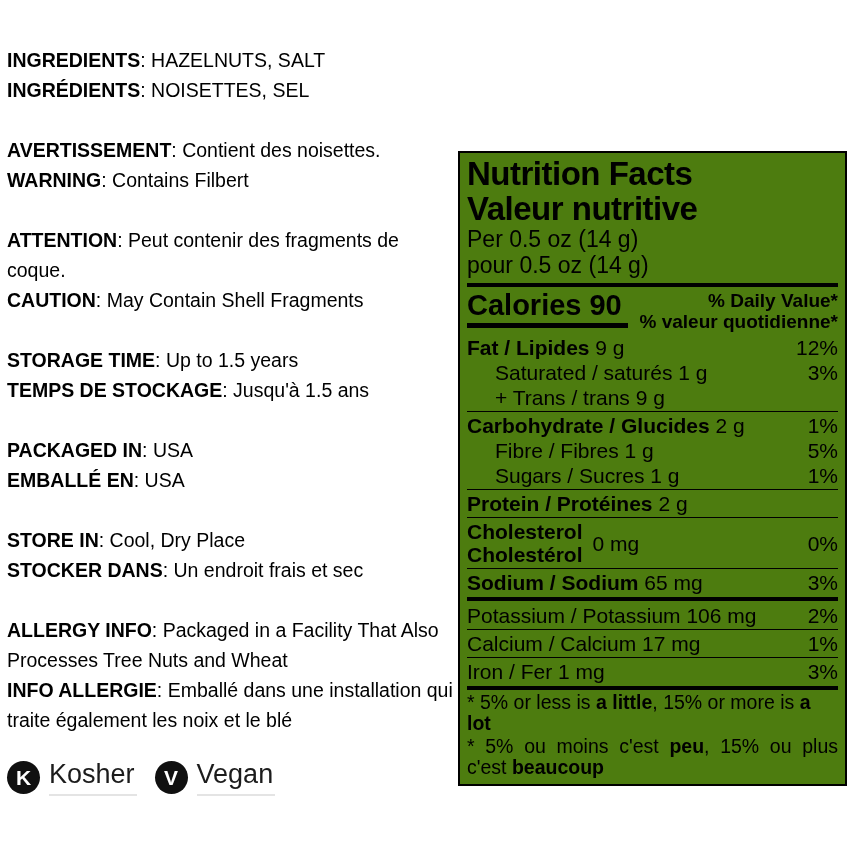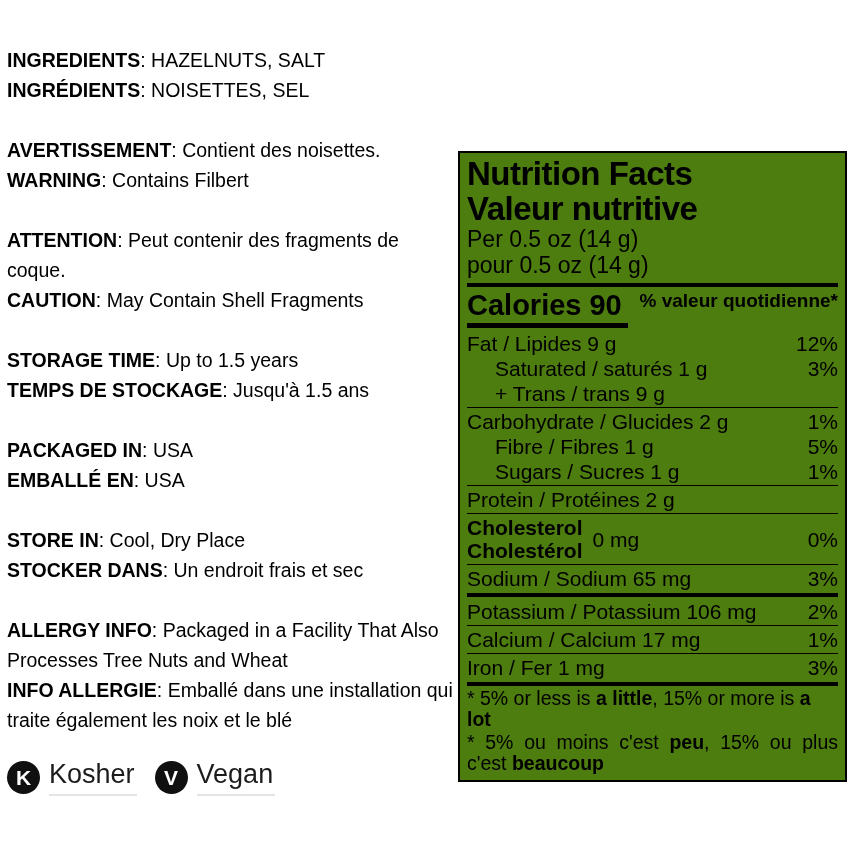--- a/index.html
+++ b/index.html
@@ -25,21 +25,21 @@
   .nf-serving{font-size:23px;line-height:26px;}
   .bar4{height:4px;background:#000;margin:5px 0 3px 0;}
   .cal-row{display:flex;justify-content:space-between;align-items:flex-start;margin:1px 0 3px 0;}
   .cal-left{font-size:29px;font-weight:bold;line-height:31px;border-bottom:5px solid #000;
     padding:0 6px 2px 0;white-space:nowrap;}
   .cal-left .cal-val{margin-left:8px;margin-top:34px;}
   .dv-head{text-align:right;font-size:19px;font-weight:bold;line-height:21px;}
   .rows{}
   .nrow{display:flex;justify-content:space-between;font-size:21px;line-height:21px;padding:2px 0;}
   .nrow .nm{white-space:nowrap;}
-  .nm-b{font-weight:normal;}
+  .nm-b{font-weight:bold;}
   .ind{padding-left:28px;}
   .dv{}
   .sep{height:1px;background:#000;margin:1px 0;}
   .sep-thick{height:4px;background:#000;margin:2px 0;}
   .chol{display:flex;align-items:center;font-size:21px;line-height:23px;padding:1px 0;}
   .chol-names{font-weight:bold;}
   .chol-amt{margin-left:10px;}
   .chol .dv{margin-left:auto;}
   .fn{font-size:19.5px;line-height:21px;margin-top:2px;}
   .fn-fr{text-align:justify;}
@@ -106,20 +106,21 @@
   <div class="nf-title">Nutrition Facts</div>
   <div class="nf-title">Valeur nutritive</div>
   <div class="nf-serving">Per 0.5 oz (14 g)</div>
   <div class="nf-serving">pour 0.5 oz (14 g)</div>
 
   <div class="bar4"></div>
 
   <div class="cal-row">
     <div class="cal-left"><span>Calories</span><span class="cal-val">90</span></div>
     <div class="dv-head">
+      <div>% Daily Value*</div>
       <div>% valeur quotidienne*</div>
     </div>
   </div>
 
   <div class="rows">
 
     <div class="nrow">
         <span class="nm"><span class="nm-b">Fat / Lipides</span> <span>9 g</span></span>
         <span class="dv">12%</span>
       </div>

